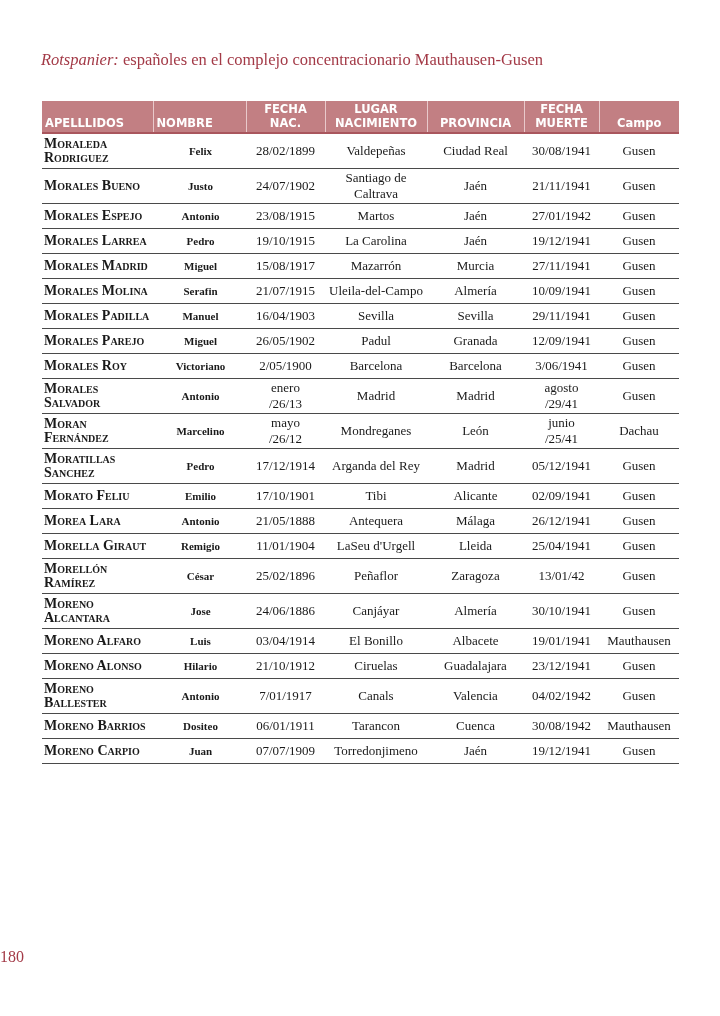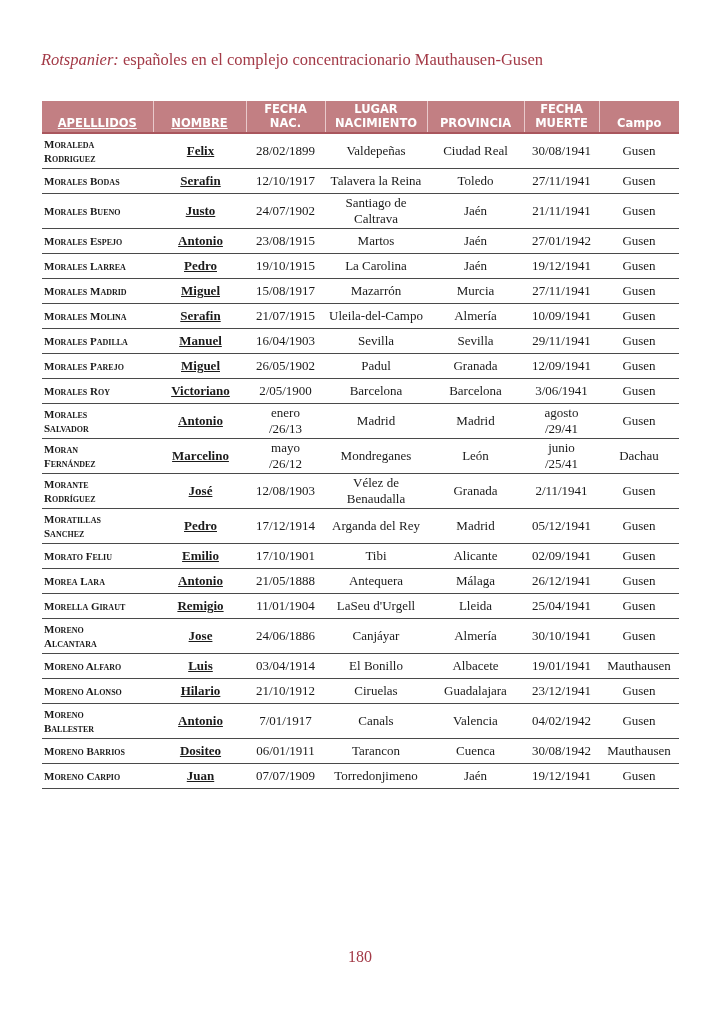--- a/index.html
+++ b/index.html
@@ -14,31 +14,31 @@
     border-collapse: collapse; table-layout: fixed;
     font-family: "Liberation Serif", serif; color: #1a1a1a; font-size: 13px;
   }
   table.roster th {
     background: #c27f83; color: #ffffff;
     font-family: "DejaVu Sans", sans-serif; font-weight: bold; font-size: 11.5px;
     line-height: 14px; vertical-align: bottom; padding: 1px 3px 2px 3px;
     border-right: 1px solid #e9c9cb; border-bottom: 2px solid #a9565d; 
   }
   table.roster th:last-child { border-right: none; }
-  table.roster th.left { text-align: center; text-decoration: underline; }
+  table.roster th.left { text-align: left; }
   table.roster td {
     border-bottom: 1.5px solid #4a4a4a; padding: 0 2px; text-align: center;
     line-height: 16px; vertical-align: middle;
   }
   table.roster tr.single td { height: 24px; }
   table.roster tr.double td { height: 34px; }
-  td.surname { text-align: left !important; font-variant: small-caps; font-weight: bold; font-size: 11px; line-height: 14px !important; }
-  td.given { text-align: left; font-weight: bold; font-size: 13px; padding-left: 4px !important; text-decoration: underline; }
+  td.surname { text-align: left !important; font-variant: small-caps; font-weight: bold; font-size: 14px; line-height: 14px !important; }
+  td.given { text-align: left; font-weight: bold; font-size: 11px; padding-left: 4px !important; }
   .page-number {
-    position: absolute; top: 948px; left: 0; width: 720px; text-align: center;
+    position: absolute; top: 948px; left: 0; width: 720px; text-align: left;
     font-family: "Liberation Serif", serif; font-size: 16px; color: #a33a47;
   }
 </style>
 </head>
 <body>
 
 <div class="running-head">
   <span class="it">Rotspanier:</span><span> españoles en el complejo concentracionario Mauthausen-Gusen</span>
 </div>
 
@@ -66,29 +66,20 @@
   <tbody id="table-body">
       <tr class="double">
         <td class="surname"><span>Moraleda</span><br><span>Rodriguez</span></td>
         <td class="given">Felix</td>
         <td><span>28/02/1899</span></td>
         <td><span>Valdepeñas</span></td>
         <td>Ciudad Real</td>
         <td><span>30/08/1941</span></td>
         <td>Gusen</td>
       </tr>
-      <tr class="single">
-        <td class="surname"><span>Morales Bodas</span></td>
-        <td class="given">Serafin</td>
-        <td><span>12/10/1917</span></td>
-        <td><span>Talavera la Reina</span></td>
-        <td>Toledo</td>
-        <td><span>27/11/1941</span></td>
-        <td>Gusen</td>
-      </tr>
       <tr class="double">
         <td class="surname"><span>Morales Bueno</span></td>
         <td class="given">Justo</td>
         <td><span>24/07/1902</span></td>
         <td><span>Santiago de</span><br><span>Caltrava</span></td>
         <td>Jaén</td>
         <td><span>21/11/1941</span></td>
         <td>Gusen</td>
       </tr>
       <tr class="single">
@@ -166,29 +157,20 @@
       <tr class="double">
         <td class="surname"><span>Moran</span><br><span>Fernández</span></td>
         <td class="given">Marcelino</td>
         <td><span>mayo</span><br><span>/26/12</span></td>
         <td><span>Mondreganes</span></td>
         <td>León</td>
         <td><span>junio</span><br><span>/25/41</span></td>
         <td>Dachau</td>
       </tr>
       <tr class="double">
-        <td class="surname"><span>Morante</span><br><span>Rodríguez</span></td>
-        <td class="given">José</td>
-        <td><span>12/08/1903</span></td>
-        <td><span>Vélez de</span><br><span>Benaudalla</span></td>
-        <td>Granada</td>
-        <td><span>2/11/1941</span></td>
-        <td>Gusen</td>
-      </tr>
-      <tr class="double">
         <td class="surname"><span>Moratillas</span><br><span>Sanchez</span></td>
         <td class="given">Pedro</td>
         <td><span>17/12/1914</span></td>
         <td><span>Arganda del Rey</span></td>
         <td>Madrid</td>
         <td><span>05/12/1941</span></td>
         <td>Gusen</td>
       </tr>
       <tr class="single">
         <td class="surname"><span>Morato Feliu</span></td>
@@ -208,20 +190,29 @@
         <td><span>26/12/1941</span></td>
         <td>Gusen</td>
       </tr>
       <tr class="single">
         <td class="surname"><span>Morella Giraut</span></td>
         <td class="given">Remigio</td>
         <td><span>11/01/1904</span></td>
         <td><span>LaSeu d'Urgell</span></td>
         <td>Lleida</td>
         <td><span>25/04/1941</span></td>
+        <td>Gusen</td>
+      </tr>
+      <tr class="double">
+        <td class="surname"><span>Morellón</span><br><span>Ramírez</span></td>
+        <td class="given">César</td>
+        <td><span>25/02/1896</span></td>
+        <td><span>Peñaflor</span></td>
+        <td>Zaragoza</td>
+        <td><span>13/01/42</span></td>
         <td>Gusen</td>
       </tr>
       <tr class="double">
         <td class="surname"><span>Moreno</span><br><span>Alcantara</span></td>
         <td class="given">Jose</td>
         <td><span>24/06/1886</span></td>
         <td><span>Canjáyar</span></td>
         <td>Almería</td>
         <td><span>30/10/1941</span></td>
         <td>Gusen</td>

